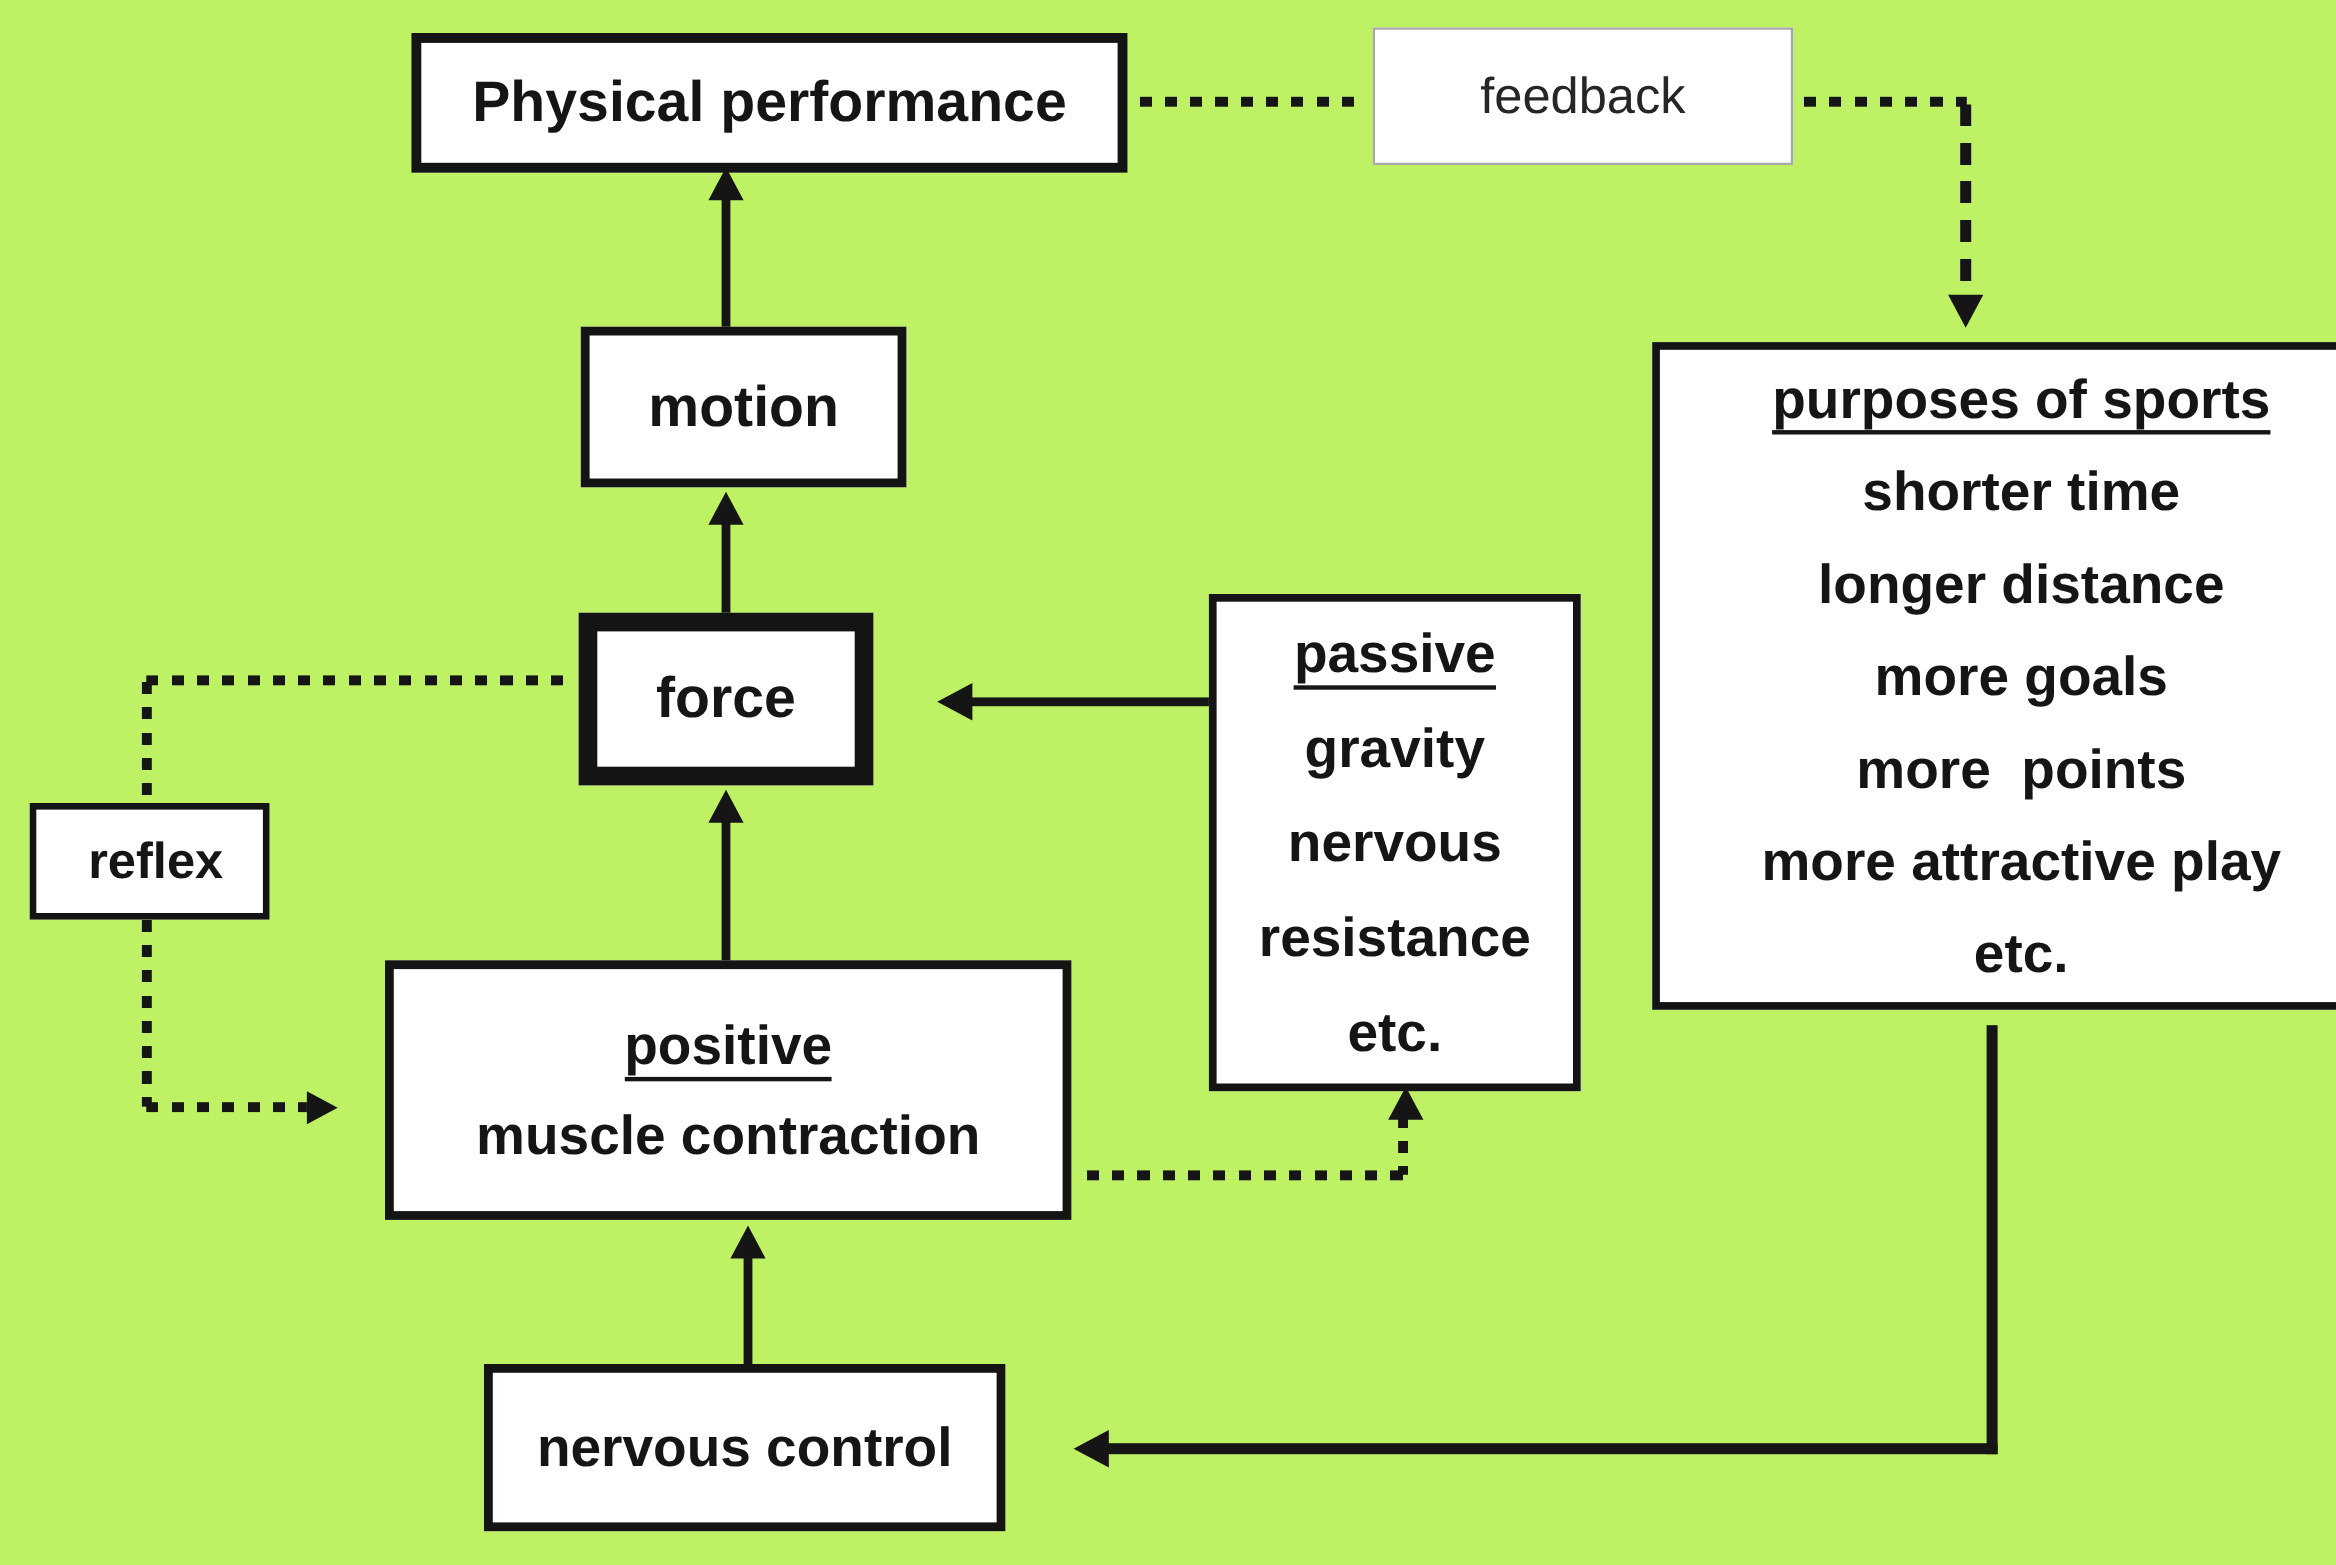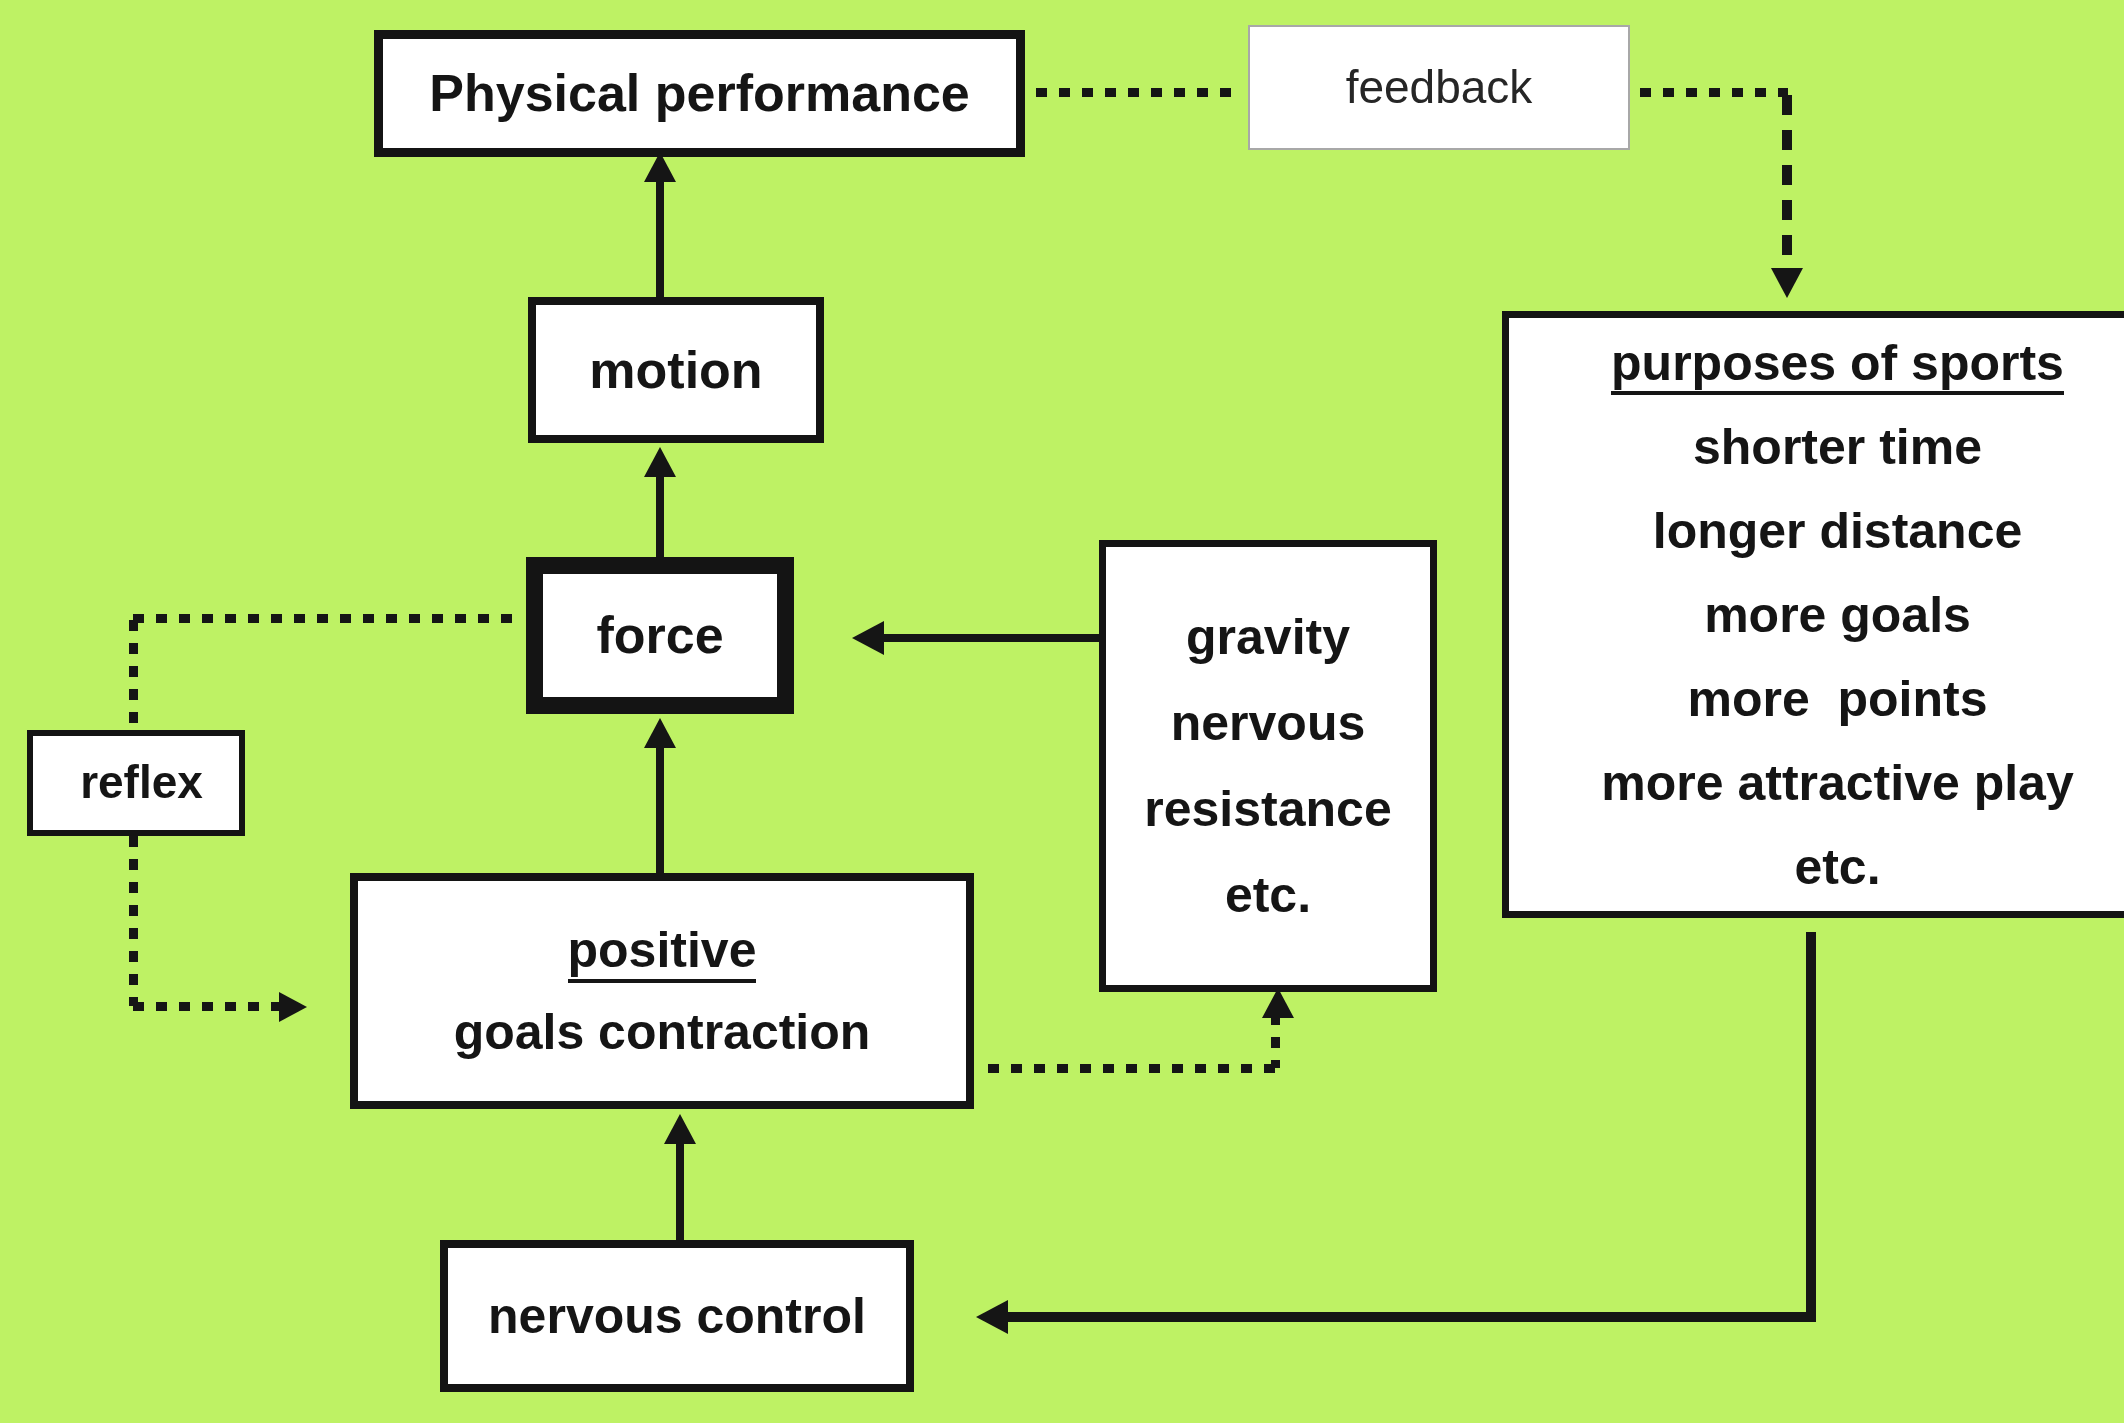--- a/index.html
+++ b/index.html
@@ -88,31 +88,34 @@
 
   <div class="node n-force">
     <span>force</span>
   </div>
 
   <div class="node n-reflex">
     <span>reflex</span>
   </div>
 
   <div class="node n-passive">
+    <div>
+      <span class="u">passive</span>
+    </div>
     <div class="item">gravity</div>
     <div class="item">nervous</div>
     <div class="item">resistance</div>
     <div class="item">etc.</div>
   </div>
 
   <div class="node n-muscle">
     <div>
       <span class="u">positive</span>
     </div>
-    <div>goals contraction</div>
+    <div>muscle contraction</div>
   </div>
 
   <div class="node n-nervous">
     <span>nervous control</span>
   </div>
 
   <div class="head head-up" style="left:644px; top:152px;"></div>
   <div class="seg solid" style="left:656px; top:178px; width:8px; height:119px;"></div>
 
   <div class="head head-up" style="left:644px; top:447px;"></div>

